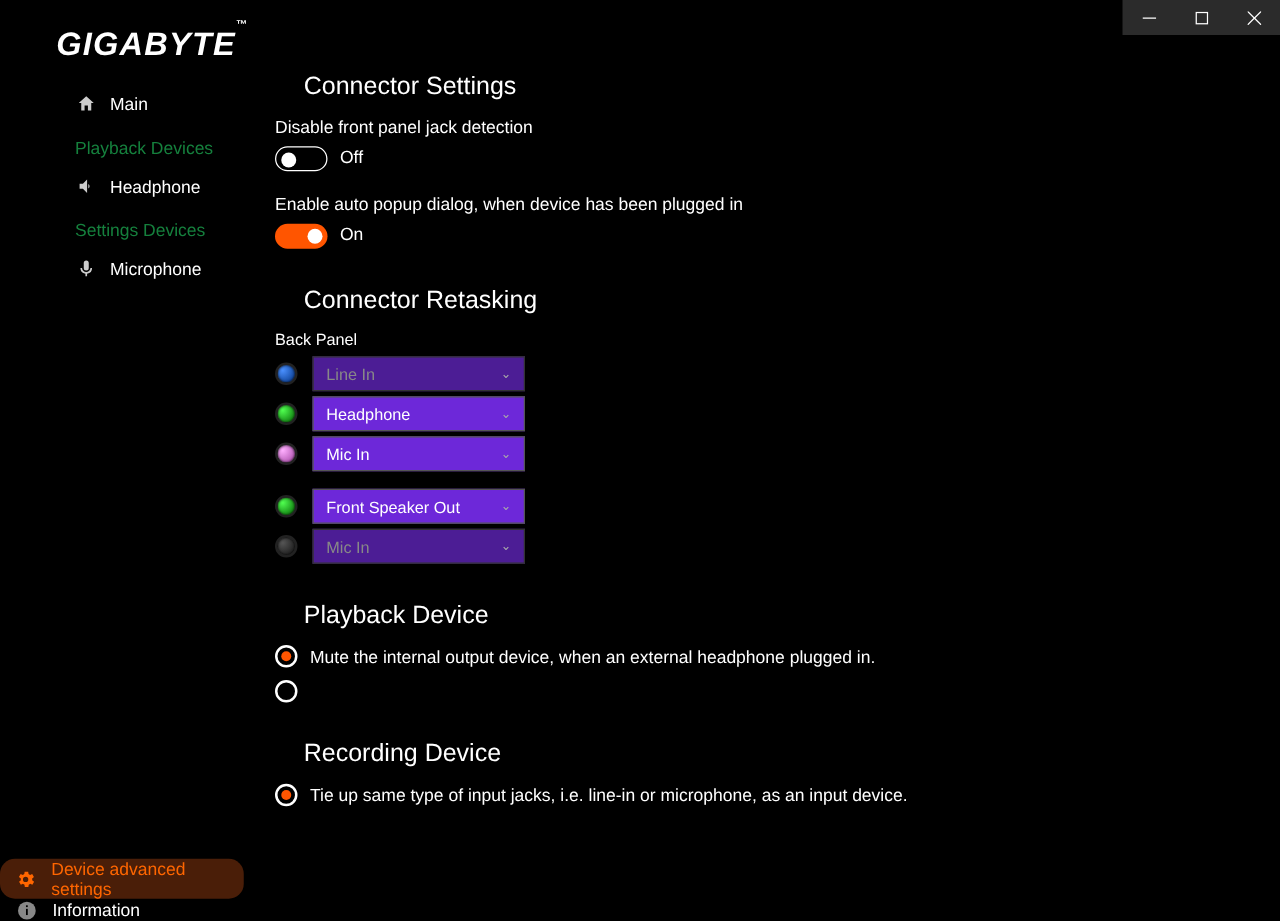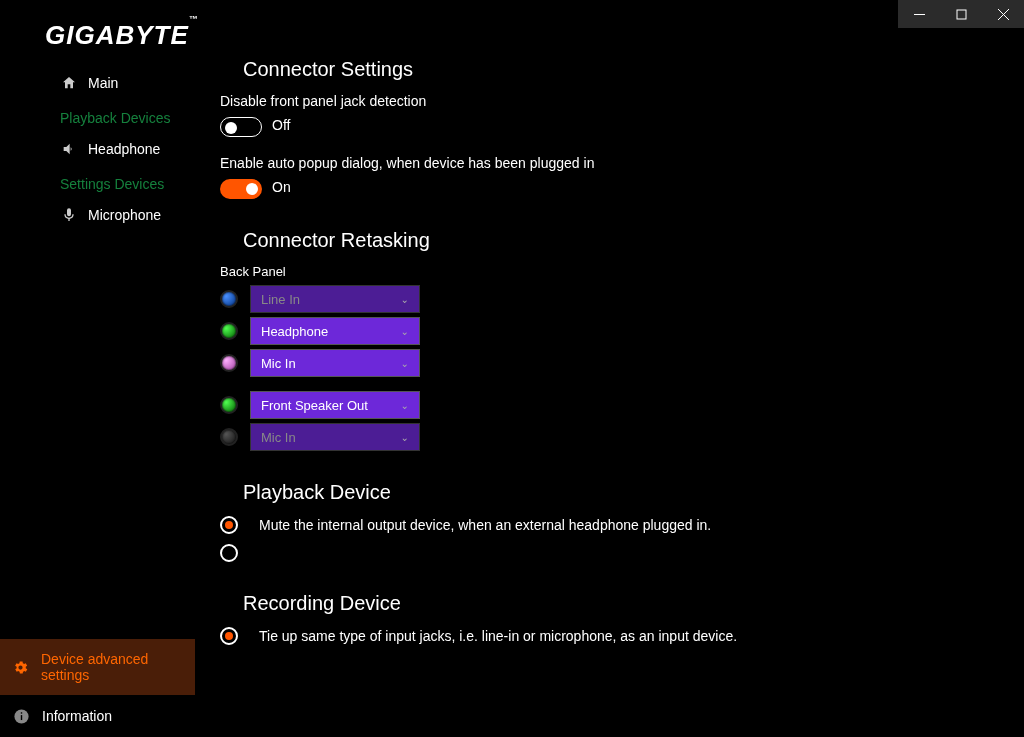--- a/index.html
+++ b/index.html
@@ -15,21 +15,21 @@
   .logo sup { font-size:9px; font-style:normal; position:relative; top:-12px; }
   
   
   .sidebar { position:absolute; top:66px; left:0; width:195px;padding-left:48px; }
   .sb-item { display:flex; align-items:center; padding:8px 12px; color:#fff; font-size:14px; }
   .sb-item .icon { width:18px; height:18px; margin-right:10px; display:flex; align-items:center; justify-content:center; }
   .sb-header { padding:10px 12px 6px; color:#15803d; font-size:14px; }
   
   
   .bottomnav { position:absolute; bottom:0; left:0; width:195px; }
-  .bn-item { display:flex; align-items:center; padding:12px 12px; font-size:14px; }
+  .bn-item { display:flex; align-items:center; padding:0 12px; font-size:14px;border-radius:12px; }
   .bn-item.active { background:#4a1e08; color:#ff6600; }
   .bn-item .icon { width:18px; height:18px; margin-right:12px; display:flex; align-items:center; justify-content:center; }
   .bn-item .icon svg { width:17px; height:17px; }
   
   
   .main { position:absolute; top:58px; left:220px; right:30px; bottom:0; overflow:hidden; }
   .section-h { font-size:20px; font-weight:400; margin-bottom:12px;margin-left:23px; }
   .section { margin-bottom:30px; }
   .setting-label { font-size:14px; margin-bottom:8px; }
   
@@ -52,21 +52,21 @@
   .jack.green { background:radial-gradient(circle at 30% 30%, #50ff50, #006000); }
   .jack.green2 { background:radial-gradient(circle at 30% 30%, #50ff50, #006000); }
   .jack.pink { background:radial-gradient(circle at 30% 30%, #ffb0ff, #a040a0); }
   .jack.dark { background:radial-gradient(circle at 30% 30%, #555, #111); }
   .dropdown { width:170px; height:28px; background:#6d28d9; border:1px solid #555; display:flex; align-items:center; justify-content:space-between; padding:0 10px; font-size:13px; color:#fff; }
   .dropdown.disabled { background:#4c1d95; border-color:#333; color:#888; }
   .dropdown .chev { font-size:10px; color:#aaa; }
   .panel-group { margin-bottom:14px; }
   
   
-  .radio-row { display:flex; align-items:center; margin-bottom:10px;gap:11px; }
+  .radio-row { display:flex; align-items:center; margin-bottom:10px; }
   .radio { width:18px; height:18px; border:2px solid #fff; border-radius:50%; margin-right:10px; display:flex; align-items:center; justify-content:center; flex-shrink:0; }
   .radio.checked::after { content:""; width:8px; height:8px; border-radius:50%; background:#ff5500; }
   .radio-label { font-size:14px; }
   
   svg.ico { width:16px; height:16px; fill:#ccc; }
   svg.ico.orange { fill:#ff6600; }
   svg.ico.grey { fill:#888; }
 </style>
 </head>
 <body>

